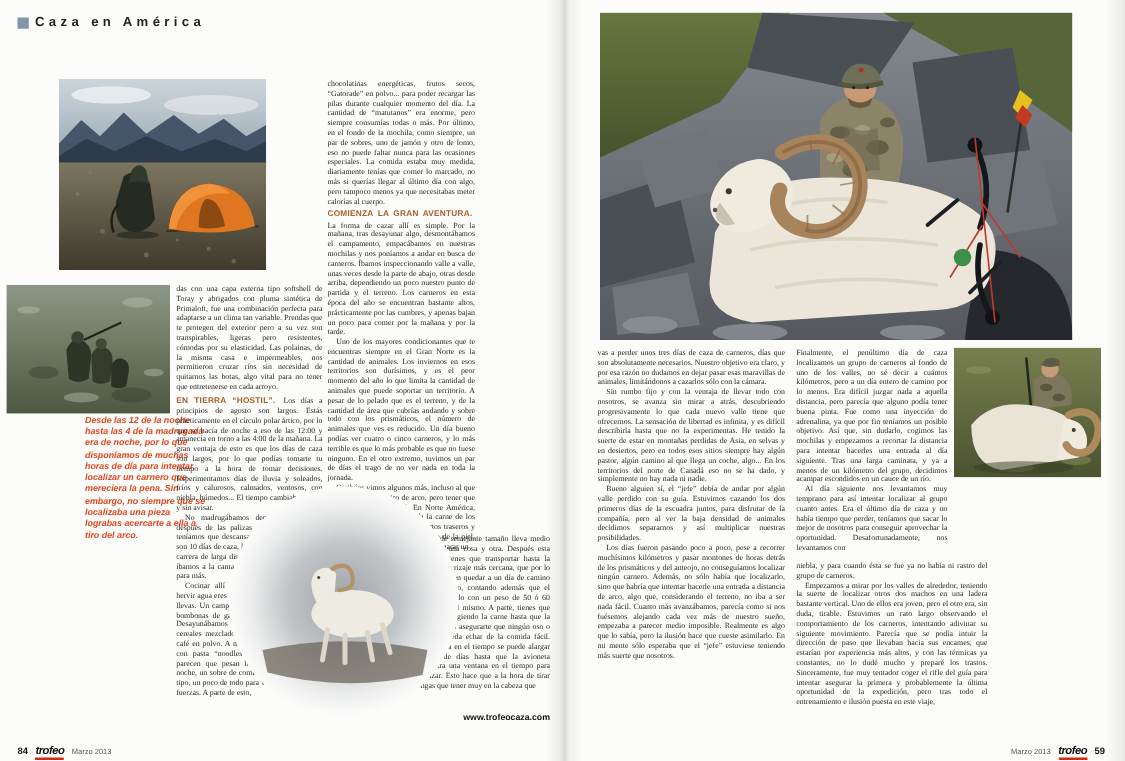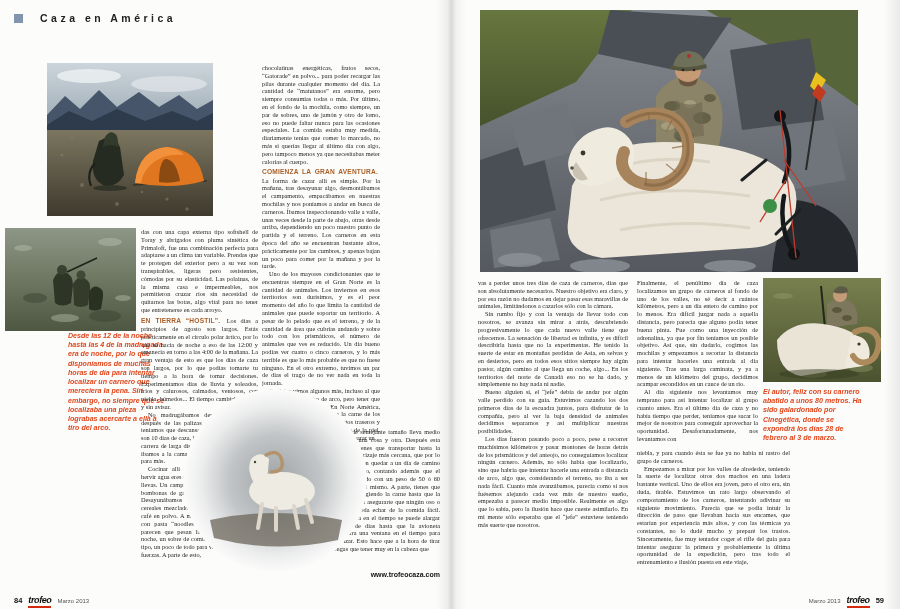--- a/index.html
+++ b/index.html
@@ -1,21 +1,21 @@
 <!DOCTYPE html>
 <html><head>
 <meta charset="utf-8">
 <style>
   html,body{margin:0;padding:0;background:#ffffff;}
   .spread{position:relative;width:900px;height:609px;background:#fcfcfb;overflow:hidden;
           font-family:"Liberation Serif",serif;}
   .abs{position:absolute;}
 
   
-  .kicker{left:14px;top:12px;display:flex;align-items:center;gap:17px;}
+  .kicker{left:14px;top:12px;display:flex;align-items:center;gap:5px;}
   .kicker-square{width:9px;height:9px;background:#8295ae;display:inline-block;}
   .kicker-text{font-family:"Liberation Sans",sans-serif;font-weight:bold;font-size:10.5px;
                letter-spacing:3.5px;color:#222;}
 
   
   .photo{overflow:hidden;}
   .photo svg{display:block;width:100%;height:100%;}
 
   
   .body-col{font-size:6.3px;line-height:1.24;color:#1f1f1f;text-align:justify;overflow:hidden;}
@@ -318,21 +318,20 @@
       <circle cx="77" cy="17" r="7" fill="#c59c79"></circle>
       <path d="M70 14 q5 -9 14 -4 l1 4 q-8 3 -15 0 Z" fill="#5d5b45"></path>
       <path d="M14 62 q16 -20 46 -16 q32 4 44 22 q6 12 -4 20 l-62 10 q-24 -4 -24 -36 Z" fill="#e9e4d6"></path>
       <path d="M88 58 q14 -2 18 12 q3 12 -8 18 l-16 2 Z" fill="#efeadd"></path>
       <path d="M92 54 C108 46 120 58 114 74 C110 86 96 88 90 78" stroke="#ad8a5c" stroke-width="6" fill="none" stroke-linecap="round"></path>
       <circle cx="96" cy="66" r="1.6" fill="#3c372f"></circle>
       <ellipse cx="56" cy="96" rx="40" ry="5" fill="#353b22" opacity=".5"></ellipse>
     </svg>
   </div>
 
-  <div class="abs caption-red" style="left:763px;top:388px;width:104px;height:82px;">El autor, feliz con su carnero abatido a unos 80 metros. Ha sido galardonado por Cinegética, donde se expondrá los días 28 de febrero al 3 de marzo.</div>
 
   <div class="abs folio" style="right:16px;top:582px;">
     <span>Marzo 2013</span>
     <span class="trofeo-logo">trofeo</span>
     <span class="pagenum">59</span>
   </div>
 
   <div class="abs gutter"></div>
   <div class="abs right-edge"></div>
 </div>

